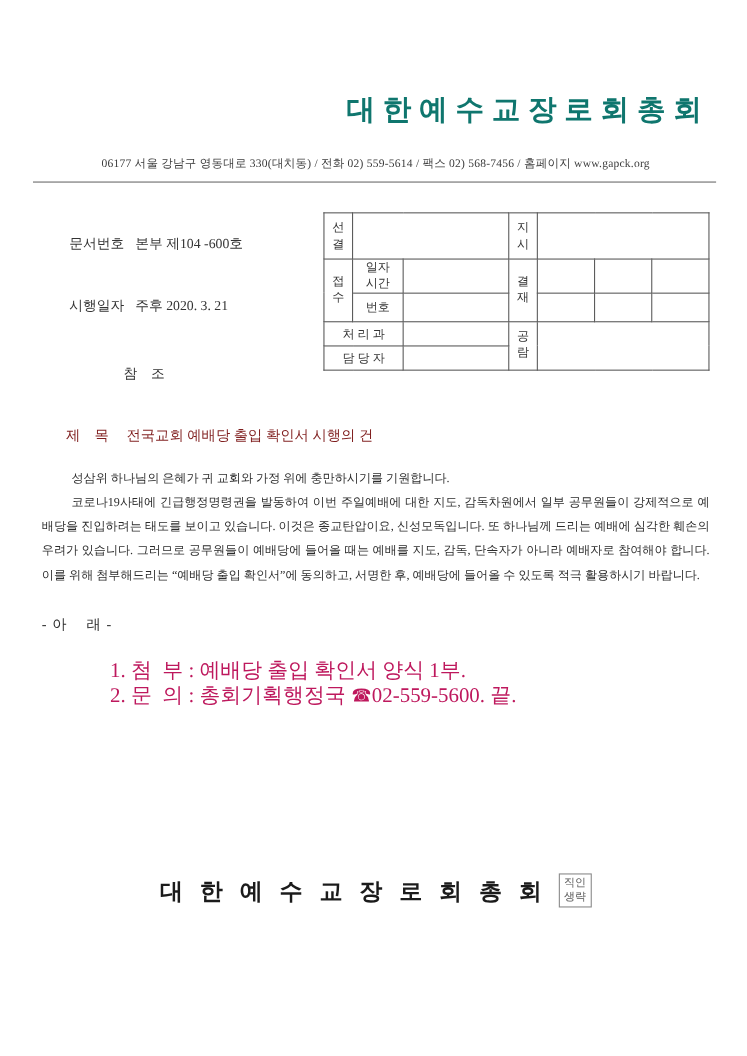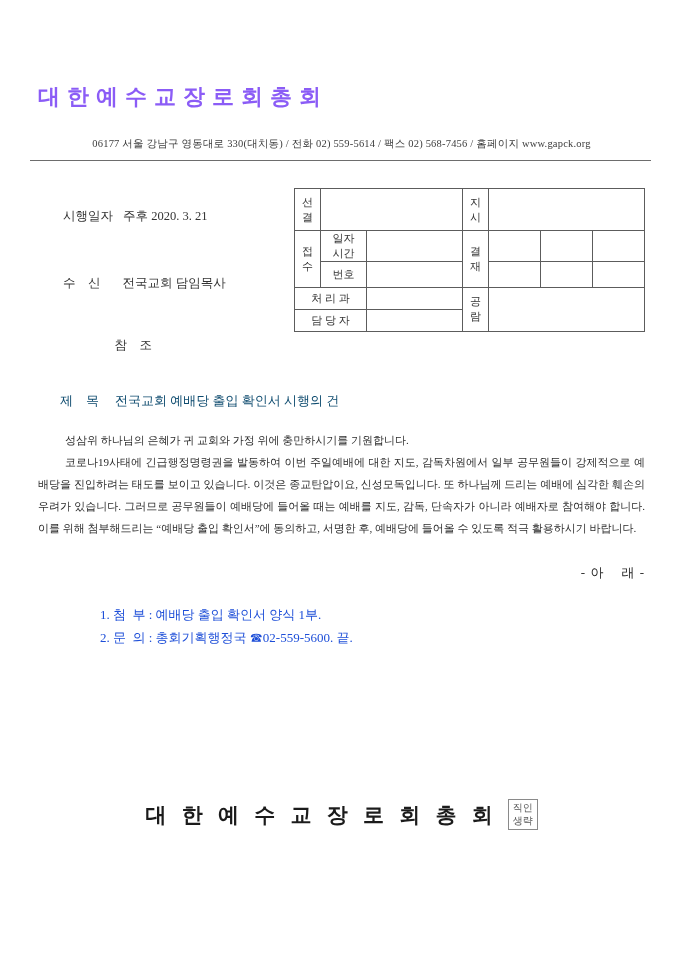--- a/index.html
+++ b/index.html
@@ -11,25 +11,25 @@
     font-family: "Liberation Serif", "DejaVu Serif", serif;
     padding: 0 34px 0 38px;
     overflow: hidden;
     position: relative;
   }
   .pre { white-space: pre-wrap; }
   .v   { white-space: pre-line; line-height: 1.35; }
 
   .org-title {
     margin: 82px 0 0 0;
-    text-align: left;
-    font-size: 22px;
+    text-align: right;
+    font-size: 26px;
     font-weight: 700;
     letter-spacing: 7px;
-    color: #8b5cf6;
+    color: #0f766e;
   }
   .org-address {
     margin-top: 25px;
     text-align: center;
     font-size: 10.5px;
     color: #3c3c3c;
     letter-spacing: 0.2px;
   }
   .header-divider {
     margin: 9px -6px 0 -8px;
@@ -66,46 +66,46 @@
   }
   tr.r1 td { height: 42px; }
   tr.r2 td { height: 30px; }
   tr.r3 td { height: 26px; }
   tr.r4 td { height: 22px; }
   tr.r5 td { height: 22px; margin-top: 20px; }
 
   .subject {
     margin: 18px 0 0 22px;
     font-size: 13px;
-    color: #0c4a6e;
+    color: #7f1d1d;
   }
   .subject-label { margin-right: 16px; }
 
   .body-text {
     margin-top: 19px;
     font-size: 11px;
     line-height: 22px;
     text-align: justify;
     color: #2b2b2b;
   }
   .body-text p { margin: 0; text-indent: 27px; }
 
   .below-heading {
     margin-top: 25px;
-    text-align: right;
+    text-align: left;
     font-size: 13px;
     letter-spacing: 1px;
     color: #2b2b2b;
   }
 
   .items {
     margin: 21px 0 0 62px;
-    font-size: 13px;
+    font-size: 19px;
     line-height: 23px;
-    color: #1d4ed8;
+    color: #be185d;
   }
 
   .signature { margin-top: 150px; }
   .sig-org-row {
     display: flex;
     justify-content: center;
     align-items: center;
     gap: 10px;
   }
   .sig-org {
@@ -128,24 +128,24 @@
 
 <div class="page">
 
   <h1 class="org-title">대한예수교장로회총회</h1>
   <div class="org-address">06177 서울 강남구 영동대로 330(대치동) / 전화 02) 559-5614 / 팩스 02) 568-7456 / 홈페이지 www.gapck.org</div>
   <hr class="header-divider">
 
   <section class="doc-head">
     <div class="meta">
       <div class="meta-row">
+        <span class="meta-label pre">문서번호</span><span class="pre">본부 제104 -600호</span>
+      </div>
+      <div class="meta-row">
         <span class="meta-label pre">시행일자</span><span class="pre">주후 2020. 3. 21</span>
-      </div>
-      <div class="meta-row row-recipient">
-        <span class="meta-label pre">수    신</span><span class="pre">전국교회 담임목사</span>
       </div>
       <div class="meta-row row-cc">
         <span class="meta-label pre">참    조</span>
       </div>
     </div>
 
     <table class="approval">
       <colgroup>
         <col style="width:26px">
           <col style="width:46px">

